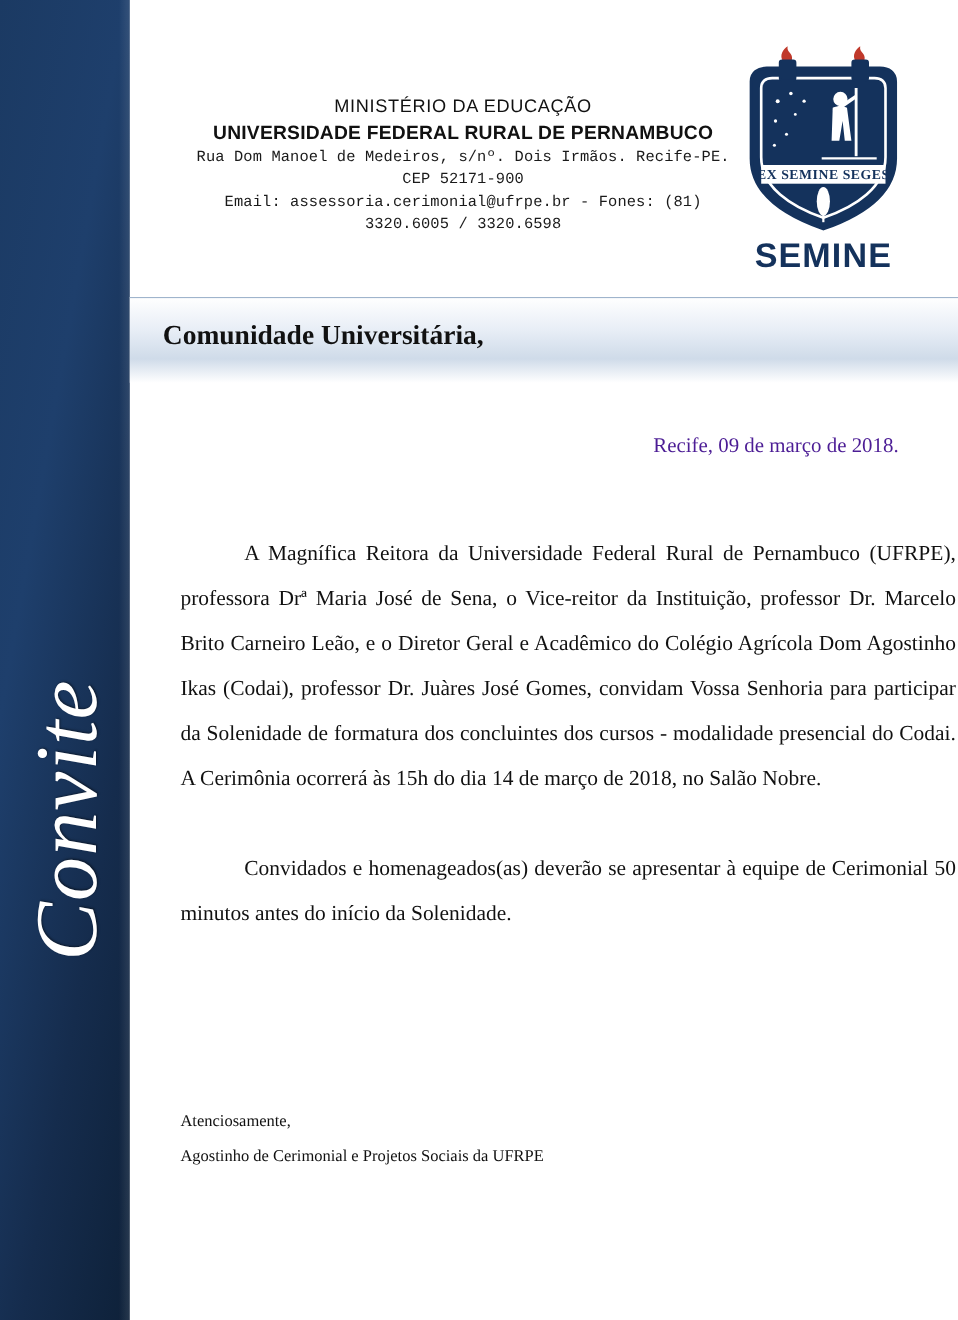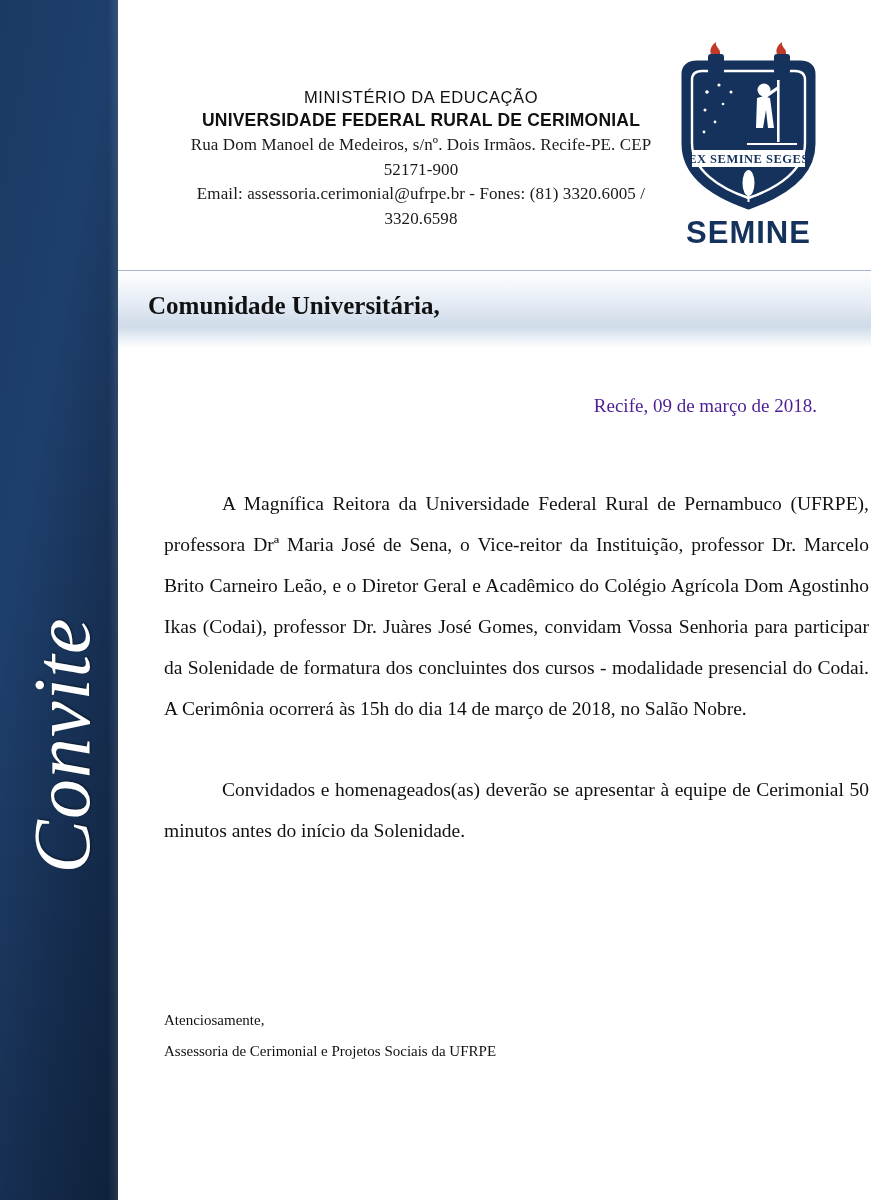--- a/index.html
+++ b/index.html
@@ -87,22 +87,22 @@
     letter-spacing: 0.2px;
     margin-bottom: 2px;
   }
   #header-text .line3 {
     font-size: 15.5px;
     font-weight: bold;
     letter-spacing: 0.2px;
     margin-bottom: 9px;
   }
   #header-contact {
-    font-family: Liberation Serif, serif;
-    font-size: 17px;
+    font-family: Liberation Mono, monospace;
+    font-size: 14px;
     line-height: 1.45;
     color: #1a1a1a;
     letter-spacing: 0.1px;
   }
 
   
   #crest {
     position: absolute;
     right: 45px;
     top: 10px;
@@ -200,21 +200,21 @@
 
 <div id="left-band">
   <div id="band-vertical-text">Convite</div>
 </div>
 
 <div id="page">
 
   <div id="header">
     <div id="header-text">
       <div class="line1">MINISTÉRIO DA EDUCAÇÃO</div>
-      <div class="line2">UNIVERSIDADE FEDERAL RURAL DE CERIMONIAL</div>
+      <div class="line2">UNIVERSIDADE FEDERAL RURAL DE PERNAMBUCO</div>
       <div id="header-contact">
         <div>Rua Dom Manoel de Medeiros, s/nº. Dois Irmãos. Recife-PE. CEP 52171-900</div>
         <div>Email: assessoria.cerimonial@ufrpe.br - Fones: (81) 3320.6005 / 3320.6598</div>
       </div>
     </div>
 
     <div id="crest">
       <svg id="crest-svg" width="155" height="175" viewBox="0 0 155 175">
 
         <path d="M12 34 C12 26 18 22 26 22 L129 22 C137 22 143 26 143 34 L143 104 C143 136 112 156 77.5 168 C43 156 12 136 12 104 Z" fill="#14325c" stroke="#14325c" stroke-width="3"></path>
@@ -267,16 +267,16 @@
 
   <div id="date-line">Recife, 09 de março de 2018.</div>
 
   <div id="body-copy">
     <p class="para">A Magnífica Reitora da Universidade Federal Rural de Pernambuco (UFRPE), professora Drª Maria José de Sena, o Vice-reitor da Instituição, professor Dr. Marcelo Brito Carneiro Leão, e o Diretor Geral e Acadêmico do Colégio Agrícola Dom Agostinho Ikas (Codai), professor Dr. Juàres José Gomes, convidam Vossa Senhoria para participar da Solenidade de formatura dos concluintes dos cursos - modalidade presencial do Codai. A Cerimônia ocorrerá às 15h do dia 14 de março de 2018, no Salão Nobre.</p>
     <p class="para">Convidados e homenageados(as) deverão se apresentar à equipe de Cerimonial 50 minutos antes do início da Solenidade.</p>
   </div>
 
   <div id="closing">
     <div>Atenciosamente,</div>
-    <div>Assessoria de Cerimonial e Projetos Sociais da UFRPE</div>
+    <div>Agostinho de Cerimonial e Projetos Sociais da UFRPE</div>
   </div>
 
 </div>
 
 </body></html>

